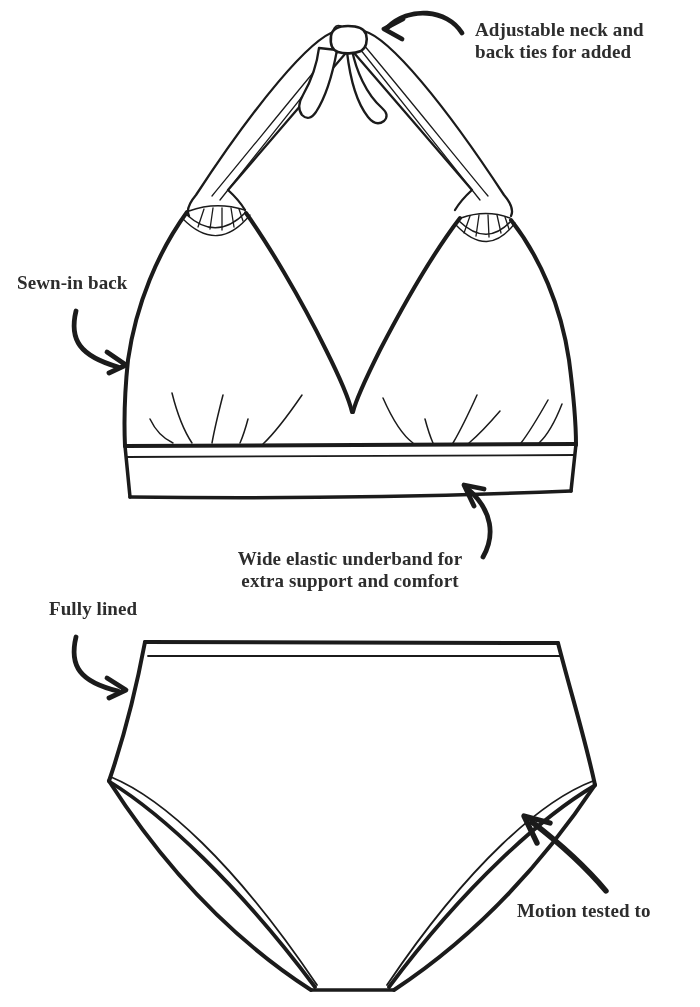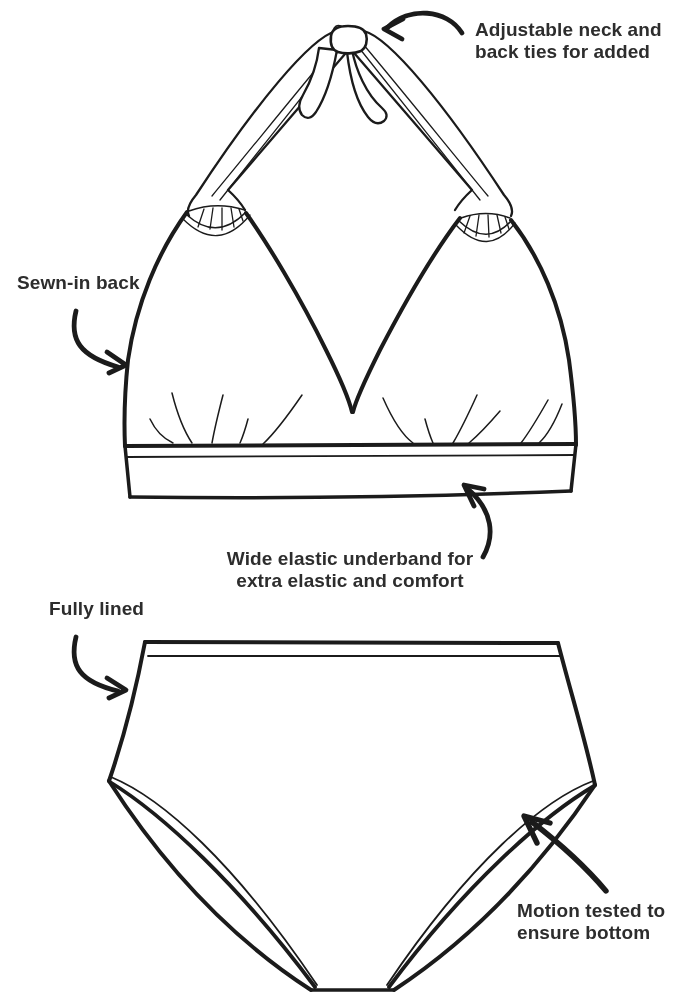--- a/index.html
+++ b/index.html
@@ -6,21 +6,21 @@
     --ink:#1b1b1b;
     --paper:#ffffff;
     --text:#2d2d2d;
   }
   html,body{margin:0;padding:0;background:var(--paper);}
   #stage{
     position:relative;
     width:700px;height:1007px;
     background:var(--paper);
     overflow:hidden;
-    font-family:Liberation Sans, sans-serif;
+    font-family:Liberation Serif, serif;
   }
   #stage svg{position:absolute;left:0;top:0;}
   .sk{fill:none;stroke:var(--ink);stroke-linecap:round;stroke-linejoin:round;}
   .w-outline{stroke-width:4;}
   .w-edge{stroke-width:3.5;}
   .w-strap{stroke-width:2.3;}
   .w-thin{stroke-width:1.5;}
   .w-hair{stroke-width:1.3;}
   .w-trim{stroke-width:1.8;}
   .w-arrow{stroke-width:4.8;}
@@ -176,25 +176,24 @@
     <div>Adjustable neck and</div>
     <div>back ties for added</div>
   </div>
 
   <div class="label" style="left:17px;top:272px;">
     <div>Sewn-in back</div>
   </div>
 
   <div class="label center" style="left:204px;top:548px;width:292px;text-align:center;">
     <div>Wide elastic underband for</div>
-    <div>extra elastic and comfort</div>
+    <div>extra support and comfort</div>
   </div>
 
   <div class="label" style="left:17px;top:598px;margin-left:32px;">
     <div>Fully lined</div>
   </div>
 
   <div class="label" style="left:517px;top:900px;">
     <div>Motion tested to</div>
-    <div>ensure bottom</div>
   </div>
 
 </div>
 
 </body></html>

